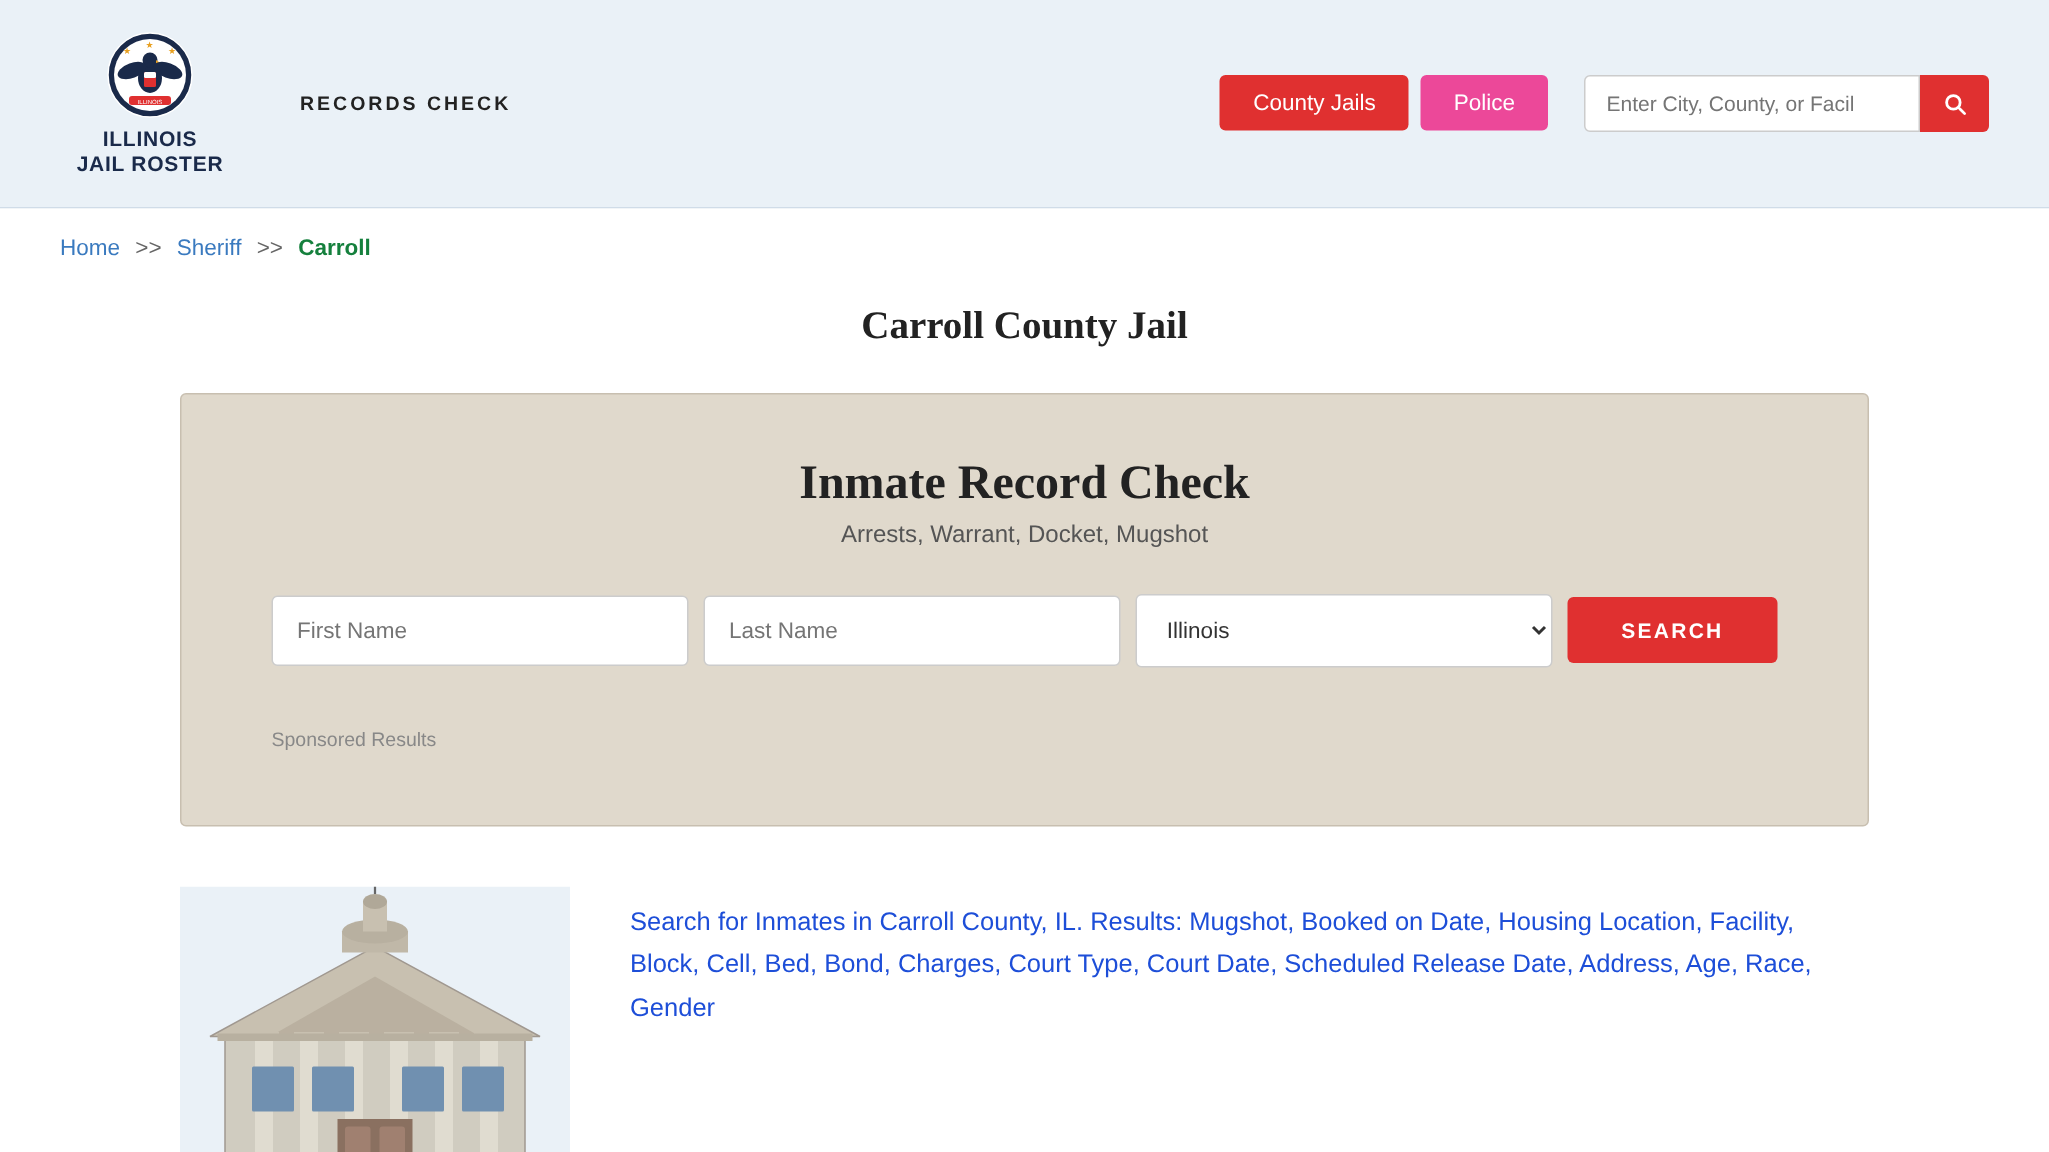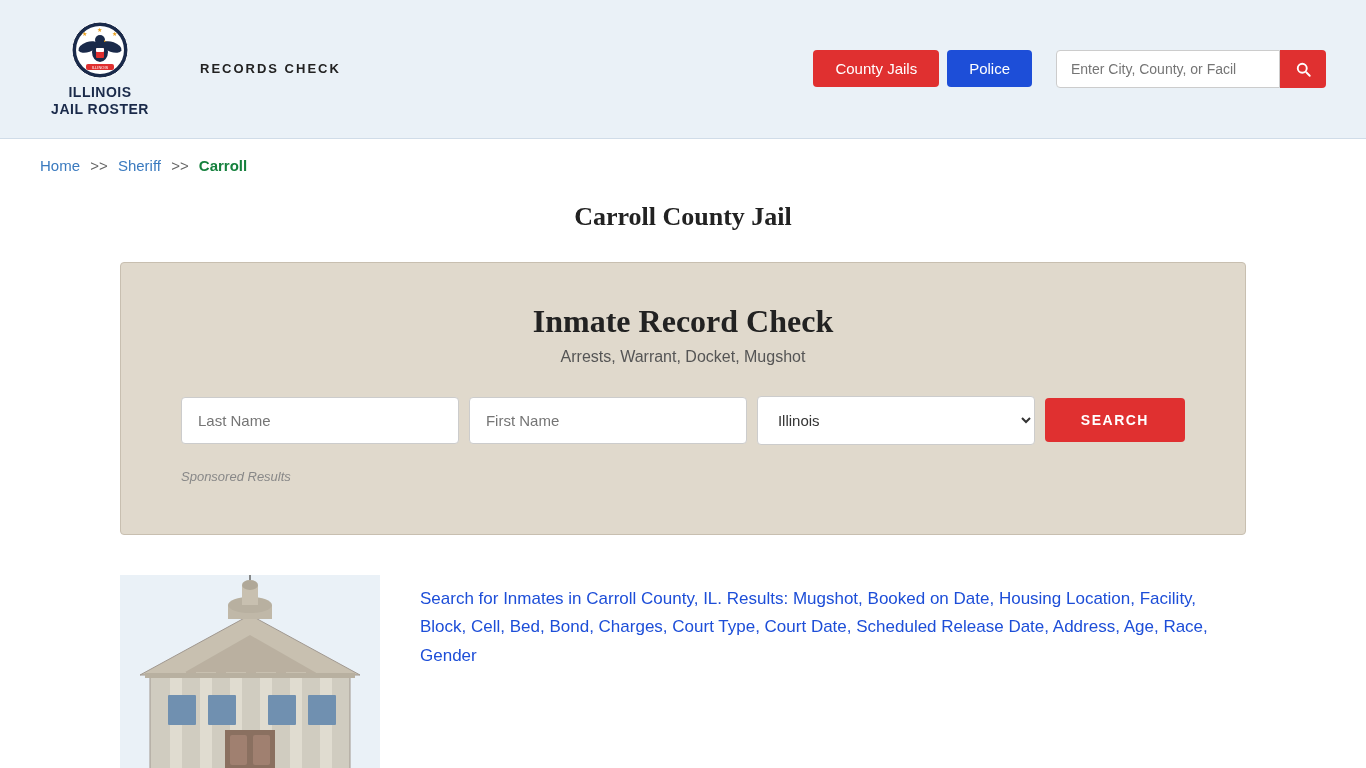--- a/index.html
+++ b/index.html
@@ -55,21 +55,21 @@
       font-size: 15px;
       cursor: pointer;
       font-family: Arial, sans-serif;
     }
     .nav-btn-active {
       background: #e03030;
       color: #fff;
       margin-left: 12px;
     }
     .nav-btn-inactive {
-      background: #1d4ed8;
+      background: #ec4899;
       color: #fff;
     }
     .search-bar {
       display: flex;
       align-items: center;
       margin-left: 16px;
     }
     .search-bar input {
       padding: 10px 14px;
       font-size: 14px;
@@ -184,25 +184,24 @@
       border: none;
       padding: 14px 36px;
       font-size: 14px;
       font-weight: 700;
       letter-spacing: 1.5px;
       border-radius: 4px;
       cursor: pointer;
       font-family: Arial, sans-serif;
     }
     .sponsored-results {
-      margin-top: 24px;
+      margin-top: 40px;
       font-size: 13px;
       color: #888;
       font-family: Arial, sans-serif;
-      font-style: italic;
     }
 
     
     .bottom-section {
       display: flex;
       align-items: flex-start;
       gap: 40px;
       padding: 10px 120px 40px;
     }
     .courthouse-img {
@@ -278,22 +277,22 @@
   <span class="breadcrumb-current">Carroll</span>
 </div>
 
 <h1 class="page-title">Carroll County Jail</h1>
 
 <div class="inmate-search-container">
   <h2 class="inmate-search-title">Inmate Record Check</h2>
   <p class="inmate-search-subtitle">Arrests, Warrant, Docket, Mugshot</p>
 
   <div class="search-form-row">
+    <input type="text" placeholder="First Name" style="">
     <input type="text" placeholder="Last Name" style="">
-    <input type="text" placeholder="First Name" style="">
     <select id="state-select"><option value="Alabama">Alabama</option><option value="Alaska">Alaska</option><option value="Arizona">Arizona</option><option value="Arkansas">Arkansas</option><option value="California">California</option><option value="Colorado">Colorado</option><option value="Connecticut">Connecticut</option><option value="Delaware">Delaware</option><option value="Florida">Florida</option><option value="Georgia">Georgia</option><option value="Hawaii">Hawaii</option><option value="Idaho">Idaho</option><option value="Illinois" selected="">Illinois</option><option value="Indiana">Indiana</option><option value="Iowa">Iowa</option><option value="Kansas">Kansas</option><option value="Kentucky">Kentucky</option><option value="Louisiana">Louisiana</option><option value="Maine">Maine</option><option value="Maryland">Maryland</option><option value="Massachusetts">Massachusetts</option><option value="Michigan">Michigan</option><option value="Minnesota">Minnesota</option><option value="Mississippi">Mississippi</option><option value="Missouri">Missouri</option><option value="Montana">Montana</option><option value="Nebraska">Nebraska</option><option value="Nevada">Nevada</option><option value="New Hampshire">New Hampshire</option><option value="New Jersey">New Jersey</option><option value="New Mexico">New Mexico</option><option value="New York">New York</option><option value="North Carolina">North Carolina</option><option value="North Dakota">North Dakota</option><option value="Ohio">Ohio</option><option value="Oklahoma">Oklahoma</option><option value="Oregon">Oregon</option><option value="Pennsylvania">Pennsylvania</option><option value="Rhode Island">Rhode Island</option><option value="South Carolina">South Carolina</option><option value="South Dakota">South Dakota</option><option value="Tennessee">Tennessee</option><option value="Texas">Texas</option><option value="Utah">Utah</option><option value="Vermont">Vermont</option><option value="Virginia">Virginia</option><option value="Washington">Washington</option><option value="West Virginia">West Virginia</option><option value="Wisconsin">Wisconsin</option><option value="Wyoming">Wyoming</option></select>
     <button class="search-btn">SEARCH</button>
   </div>
 
   <div class="sponsored-results">Sponsored Results</div>
 </div>
 
 <div class="bottom-section">
 
   <div class="courthouse-img">

